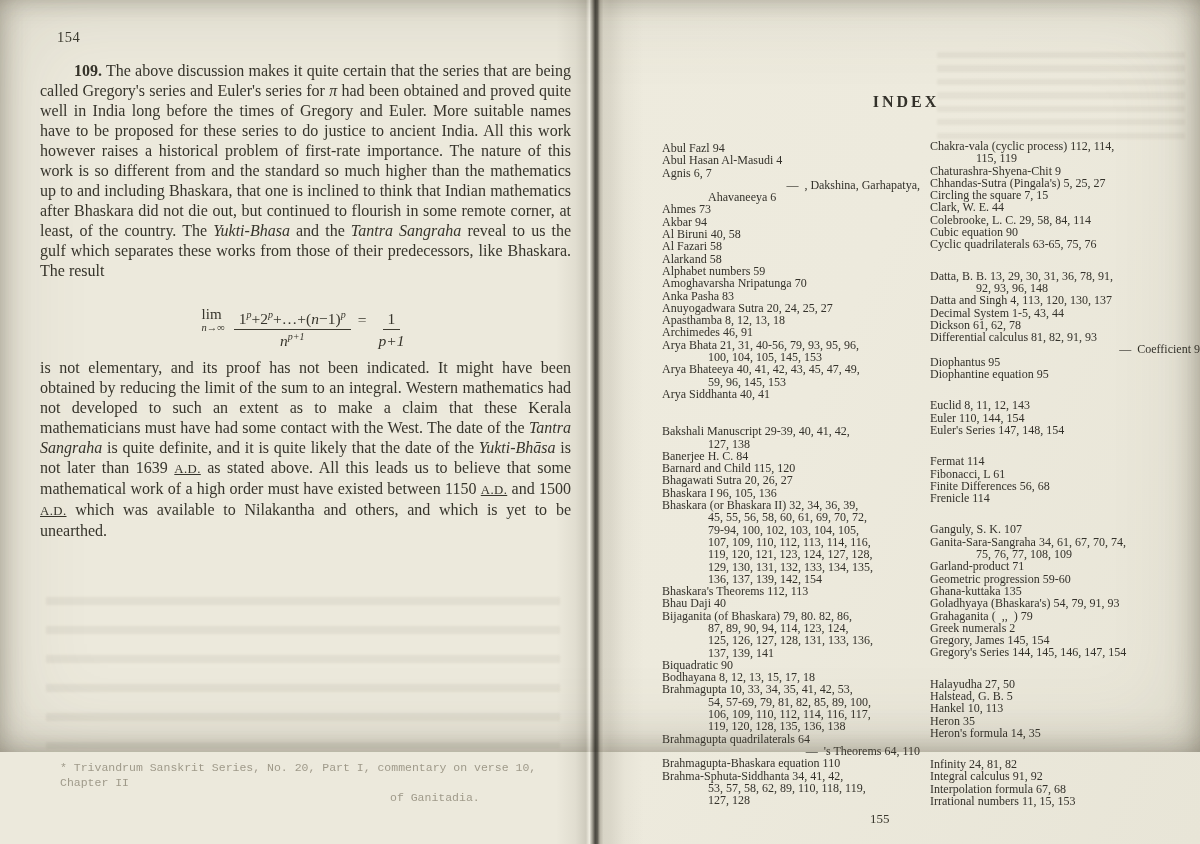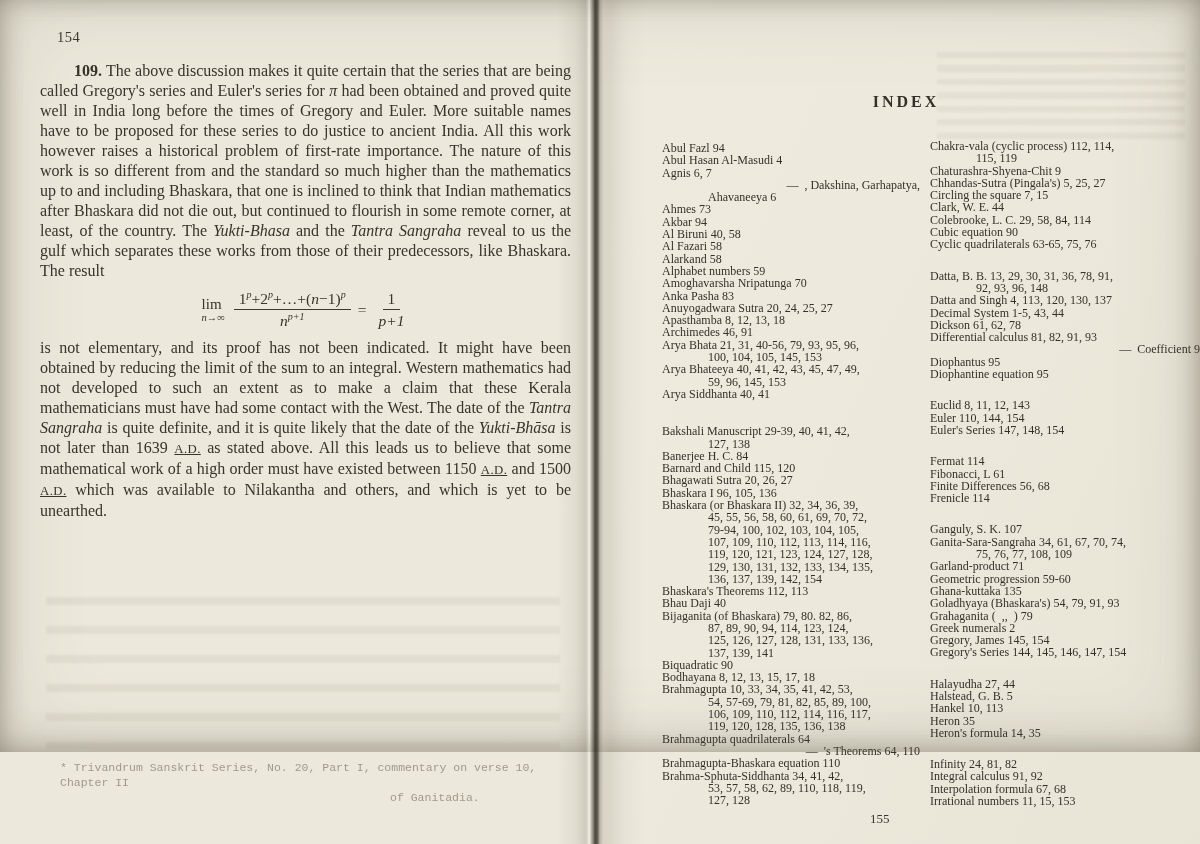--- a/index.html
+++ b/index.html
@@ -63,21 +63,21 @@
   .sc{font-size:.8em;letter-spacing:.4px;text-decoration:underline;}
 
   
   .formula-row{
     display:flex;justify-content:center;align-items:center;gap:7px;
     margin:8px 0 7px;font-size:15.5px;color:#36342b;text-align:center;text-indent:0;
   }
   .limblock{display:inline-flex;flex-direction:column;align-items:flex-start;line-height:1;margin-right:2px;}
   .limblock .lim{font-size:15px;}
   .limblock .limsub{font-size:10.5px;font-style:italic;margin-top:1px;}
-  .frac{display:inline-flex;flex-direction:column;align-items:center;line-height:1.25;}
+  .frac{display:inline-flex;flex-direction:column;align-items:center;line-height:1.25;margin-top:20px;}
   .frac .num{padding:0 5px 1px;border-bottom:1px solid #3c3a30;}
   .frac .den{padding:1px 5px 0;}
   .formula-row sup{font-size:10px;font-style:italic;vertical-align:super;line-height:0;}
   .formula-row i{font-style:italic;}
 
   
   .ghost{position:absolute;pointer-events:none;filter:blur(1.1px);}
   .ghost-a{
     left:46px;top:597px;width:514px;height:152px;opacity:.55;
     background:repeating-linear-gradient(to bottom,
@@ -332,21 +332,21 @@
         <div class="index-line"><span>Goladhyaya (Bhaskara's) 54, 79, 91, 93</span></div>
 
         <div class="index-line"><span>Grahaganita (&nbsp;&nbsp;,,&nbsp;&nbsp;) 79</span></div>
 
         <div class="index-line"><span>Greek numerals 2</span></div>
 
         <div class="index-line"><span>Gregory, James 145, 154</span></div>
 
         <div class="index-line"><span>Gregory's Series 144, 145, 146, 147, 154</span></div>
 
-        <div class="index-line gap"><span>Halayudha 27, 44</span></div>
+        <div class="index-line gap"><span>Halayudha 27, 50</span></div>
 
         <div class="index-line"><span>Halstead, G. B. 5</span></div>
 
         <div class="index-line"><span>Hankel 10, 113</span></div>
 
         <div class="index-line"><span>Heron 35</span></div>
 
         <div class="index-line"><span>Heron's formula 14, 35</span></div>
 
         <div class="index-line gap"><span>Infinity 24, 81, 82</span></div>

